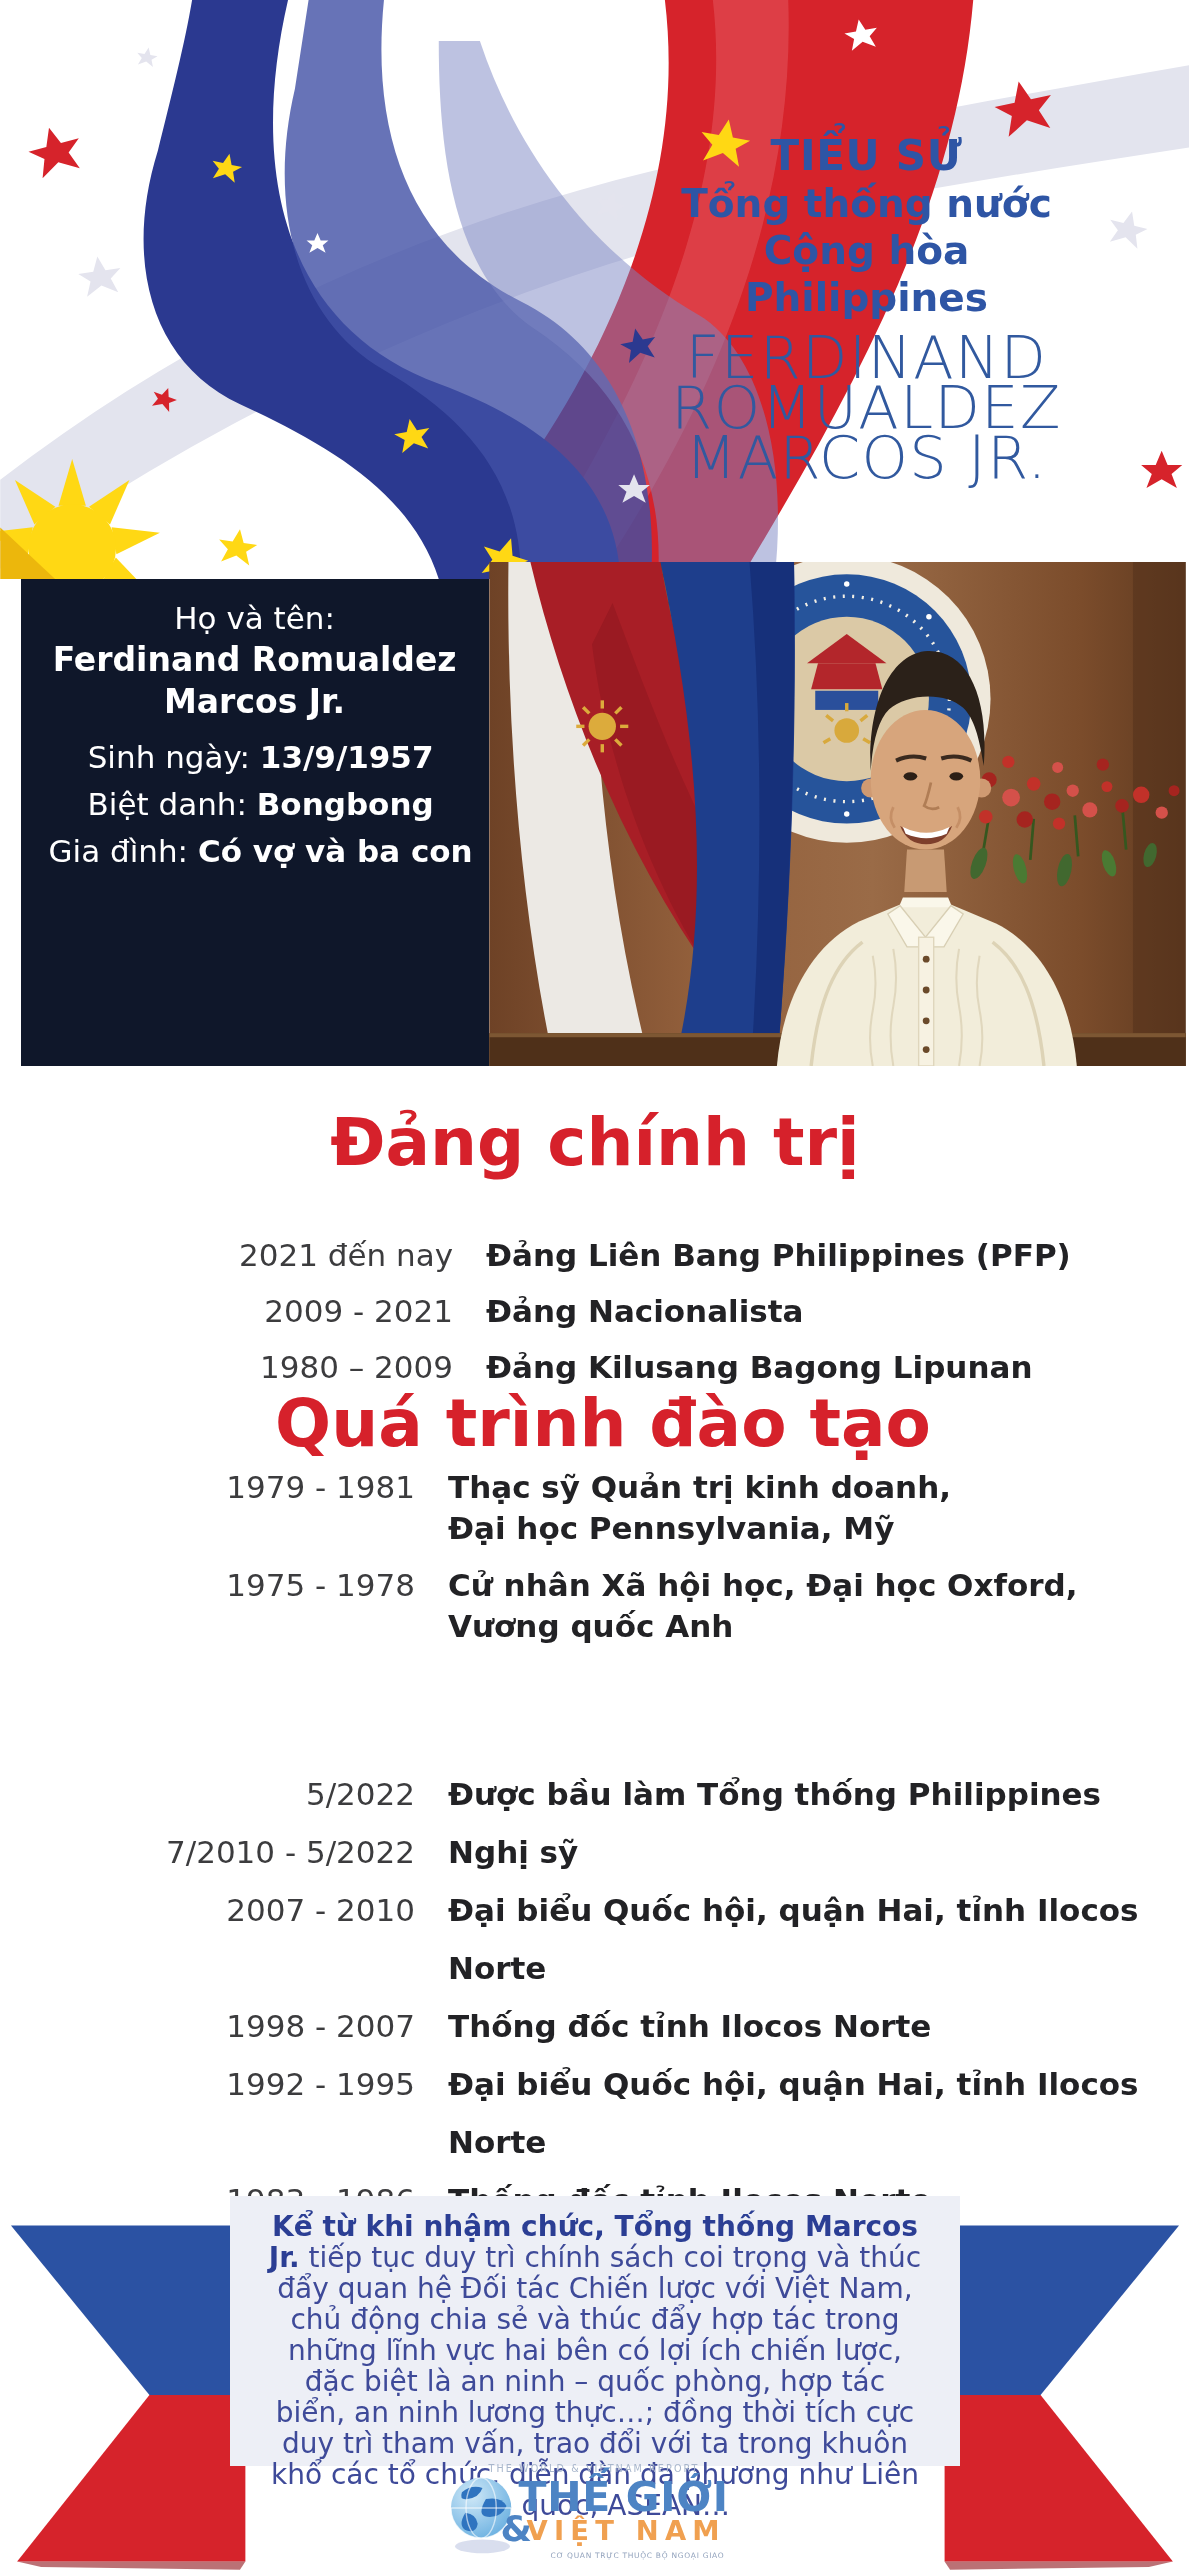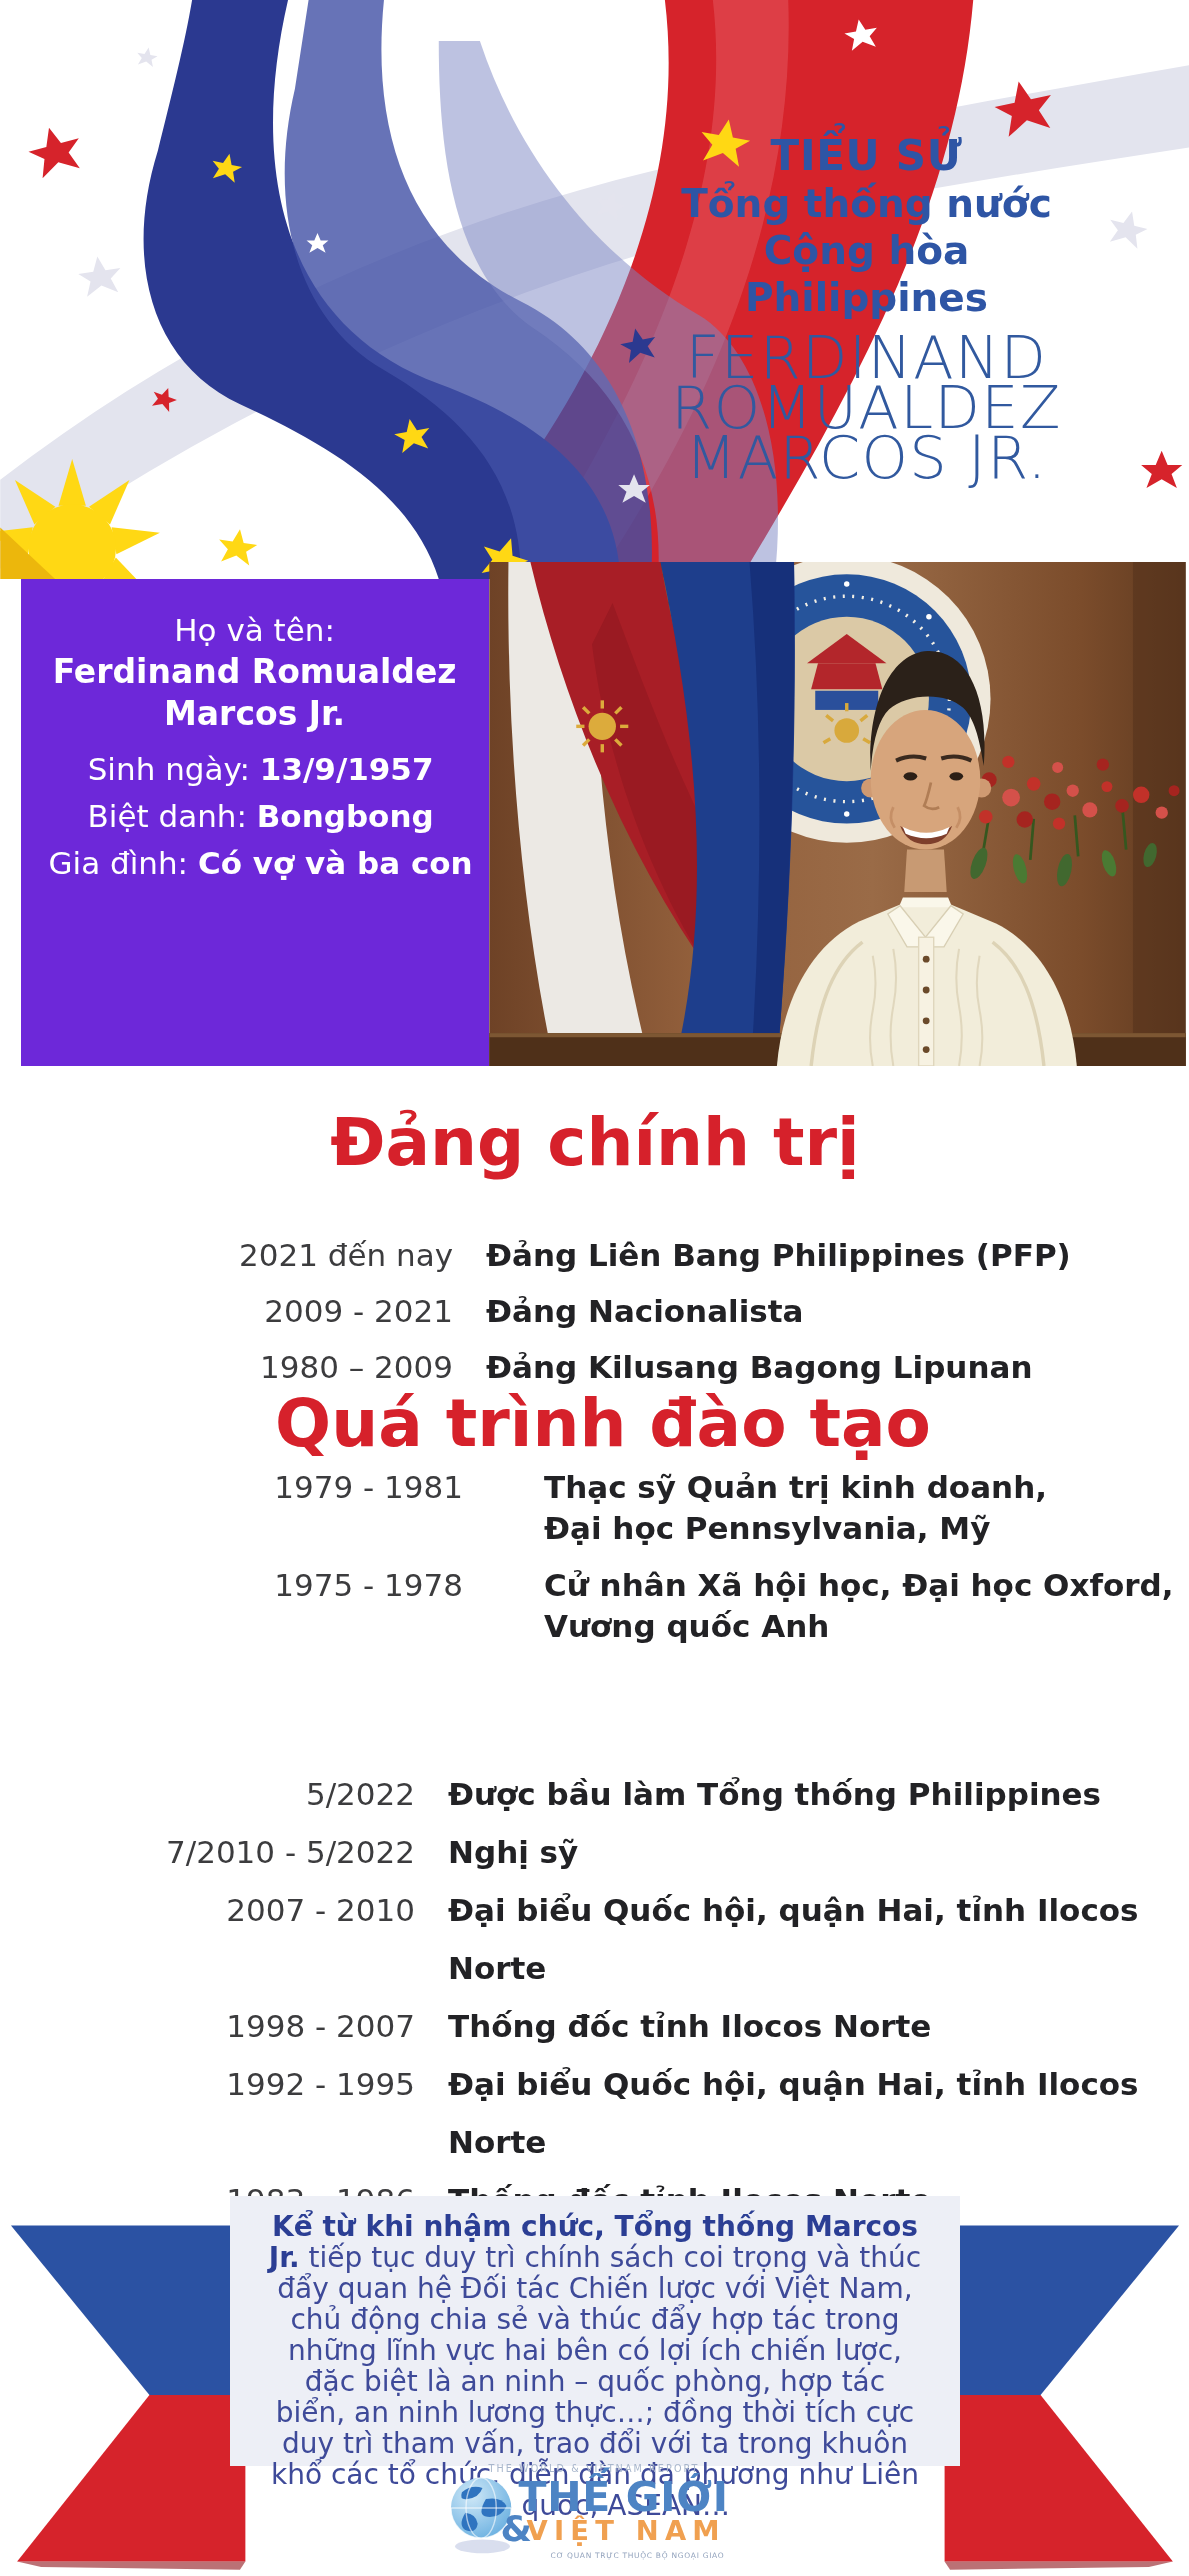--- a/index.html
+++ b/index.html
@@ -8,39 +8,39 @@
   .abs{position:absolute;}
   svg{display:block;}
 
   
   #title-block{left:644px;top:132px;width:445px;text-align:center;color:#2e55a5;}
   .kicker{font-size:42px;font-weight:bold;letter-spacing:0.7px;line-height:48px;}
   .subtitle{font-size:39px;font-weight:bold;line-height:47px;}
   .big-name{font-size:59px;font-weight:100;line-height:50px;letter-spacing:1.4px;margin-top:12.3px;color:#31599f;}
 
   
-  #profile-box{left:20.6px;top:579px;width:468px;height:487px;background:#6d28d9;color:#fff;
-               text-align:center;box-sizing:border-box;padding-top:30px;}
+  #profile-box{left:20.6px;top:579px;width:468px;height:487px;background:#0f172a;color:#fff;
+               text-align:center;box-sizing:border-box;padding-top:18px;}
   .p-line{font-size:31px;line-height:42px;}
   .p-name{font-size:33px;font-weight:bold;line-height:42px;}
   .p-fact{font-size:31px;line-height:47px;margin-left:12px;}
   .p-fact b{font-weight:bold;}
 
   
   #photo{left:489px;top:562px;width:697px;height:504px;}
 
   
   .sec-title{left:0;width:1190px;text-align:center;font-weight:bold;color:#d6212b;font-size:66px;line-height:75px;}
   .rows{left:0;width:1190px;}
   .row{display:flex;}
   .period{width:415px;text-align:right;color:#3c3c3e;font-size:31px;flex:0 0 415px;}
   .detail{margin-left:33px;font-weight:bold;color:#222225;font-size:31px;}
   .r1 .row{line-height:56px;padding-left:38px;}
   .r2 .row{margin-bottom:15.8px;}
-  .r2 .period,.r2 .detail{line-height:41px;padding-left:48px;}
+  .r2 .period,.r2 .detail{line-height:41px;}
   .r3 .row{line-height:58px;}
 
   
   #footer-panel{left:230px;top:2196px;width:730px;height:270px;background:#edeff6;box-sizing:border-box;
                 padding:15px 37px;text-align:center;font-size:28px;line-height:31px;color:#3e4a99;z-index:2;}
   #footer-panel .intro{font-weight:bold;color:#2b3e94;}
 
   #bows{left:0;top:2220px;z-index:1;}
 
   

